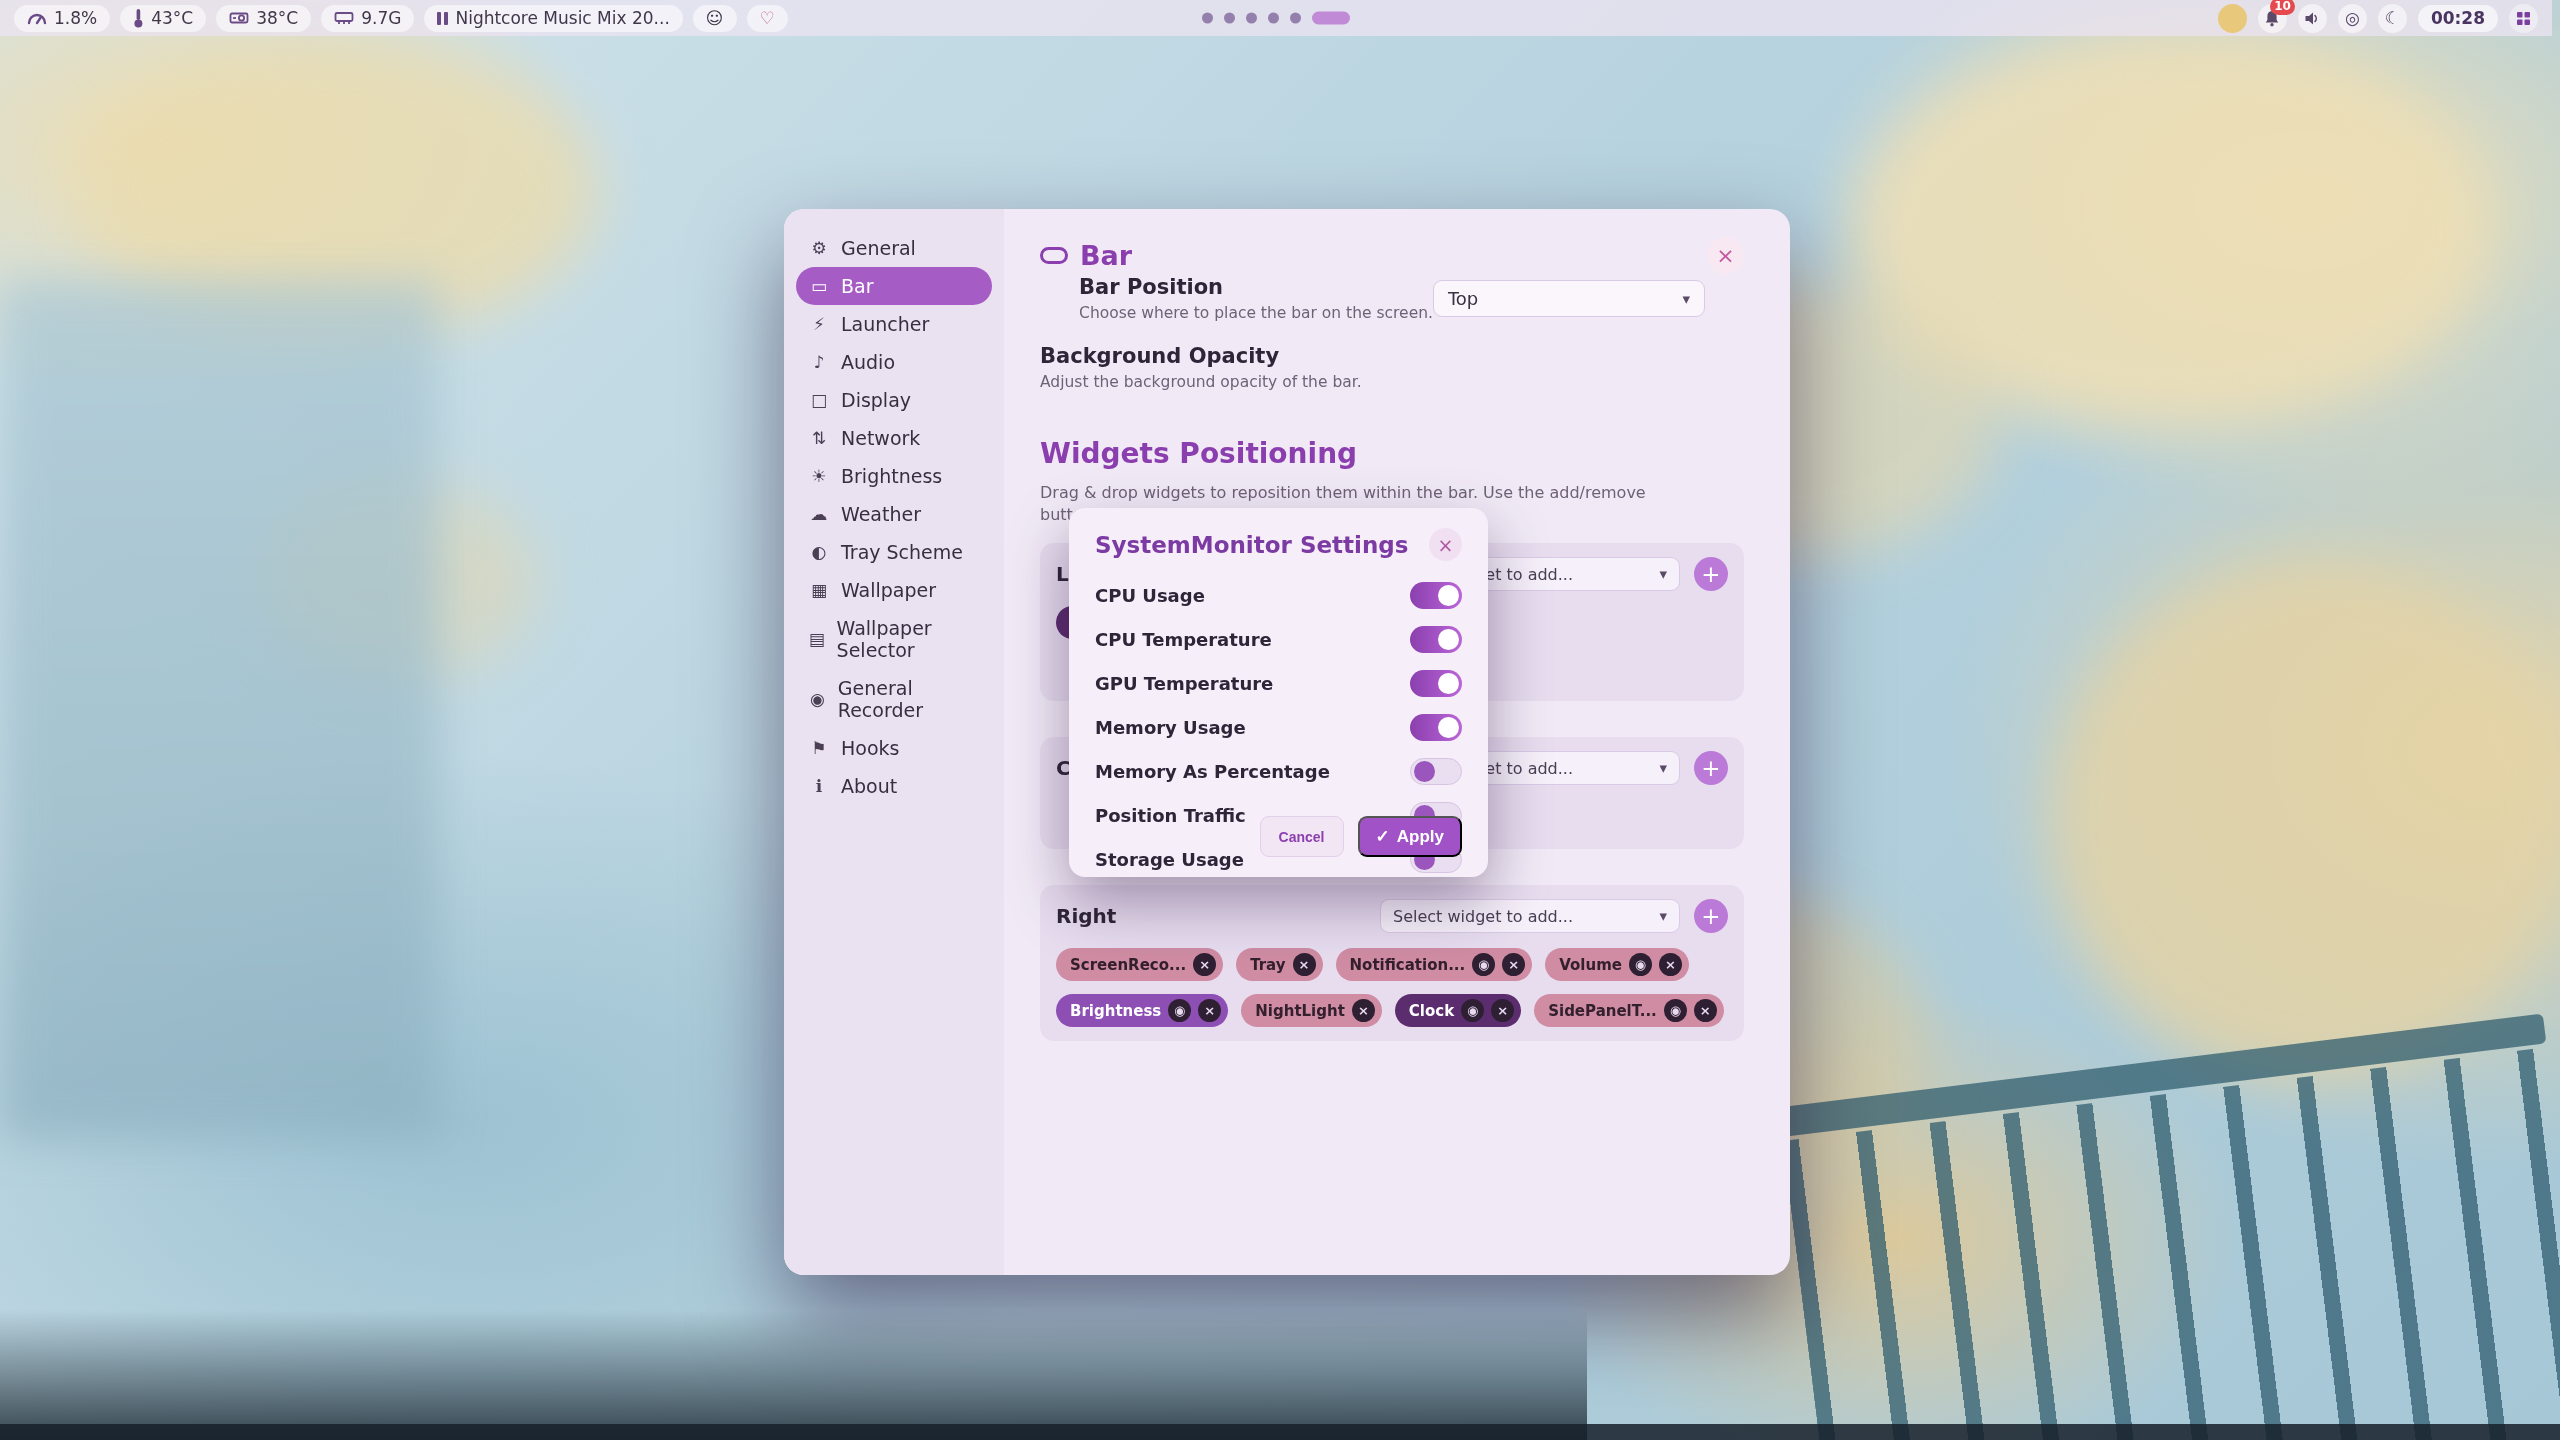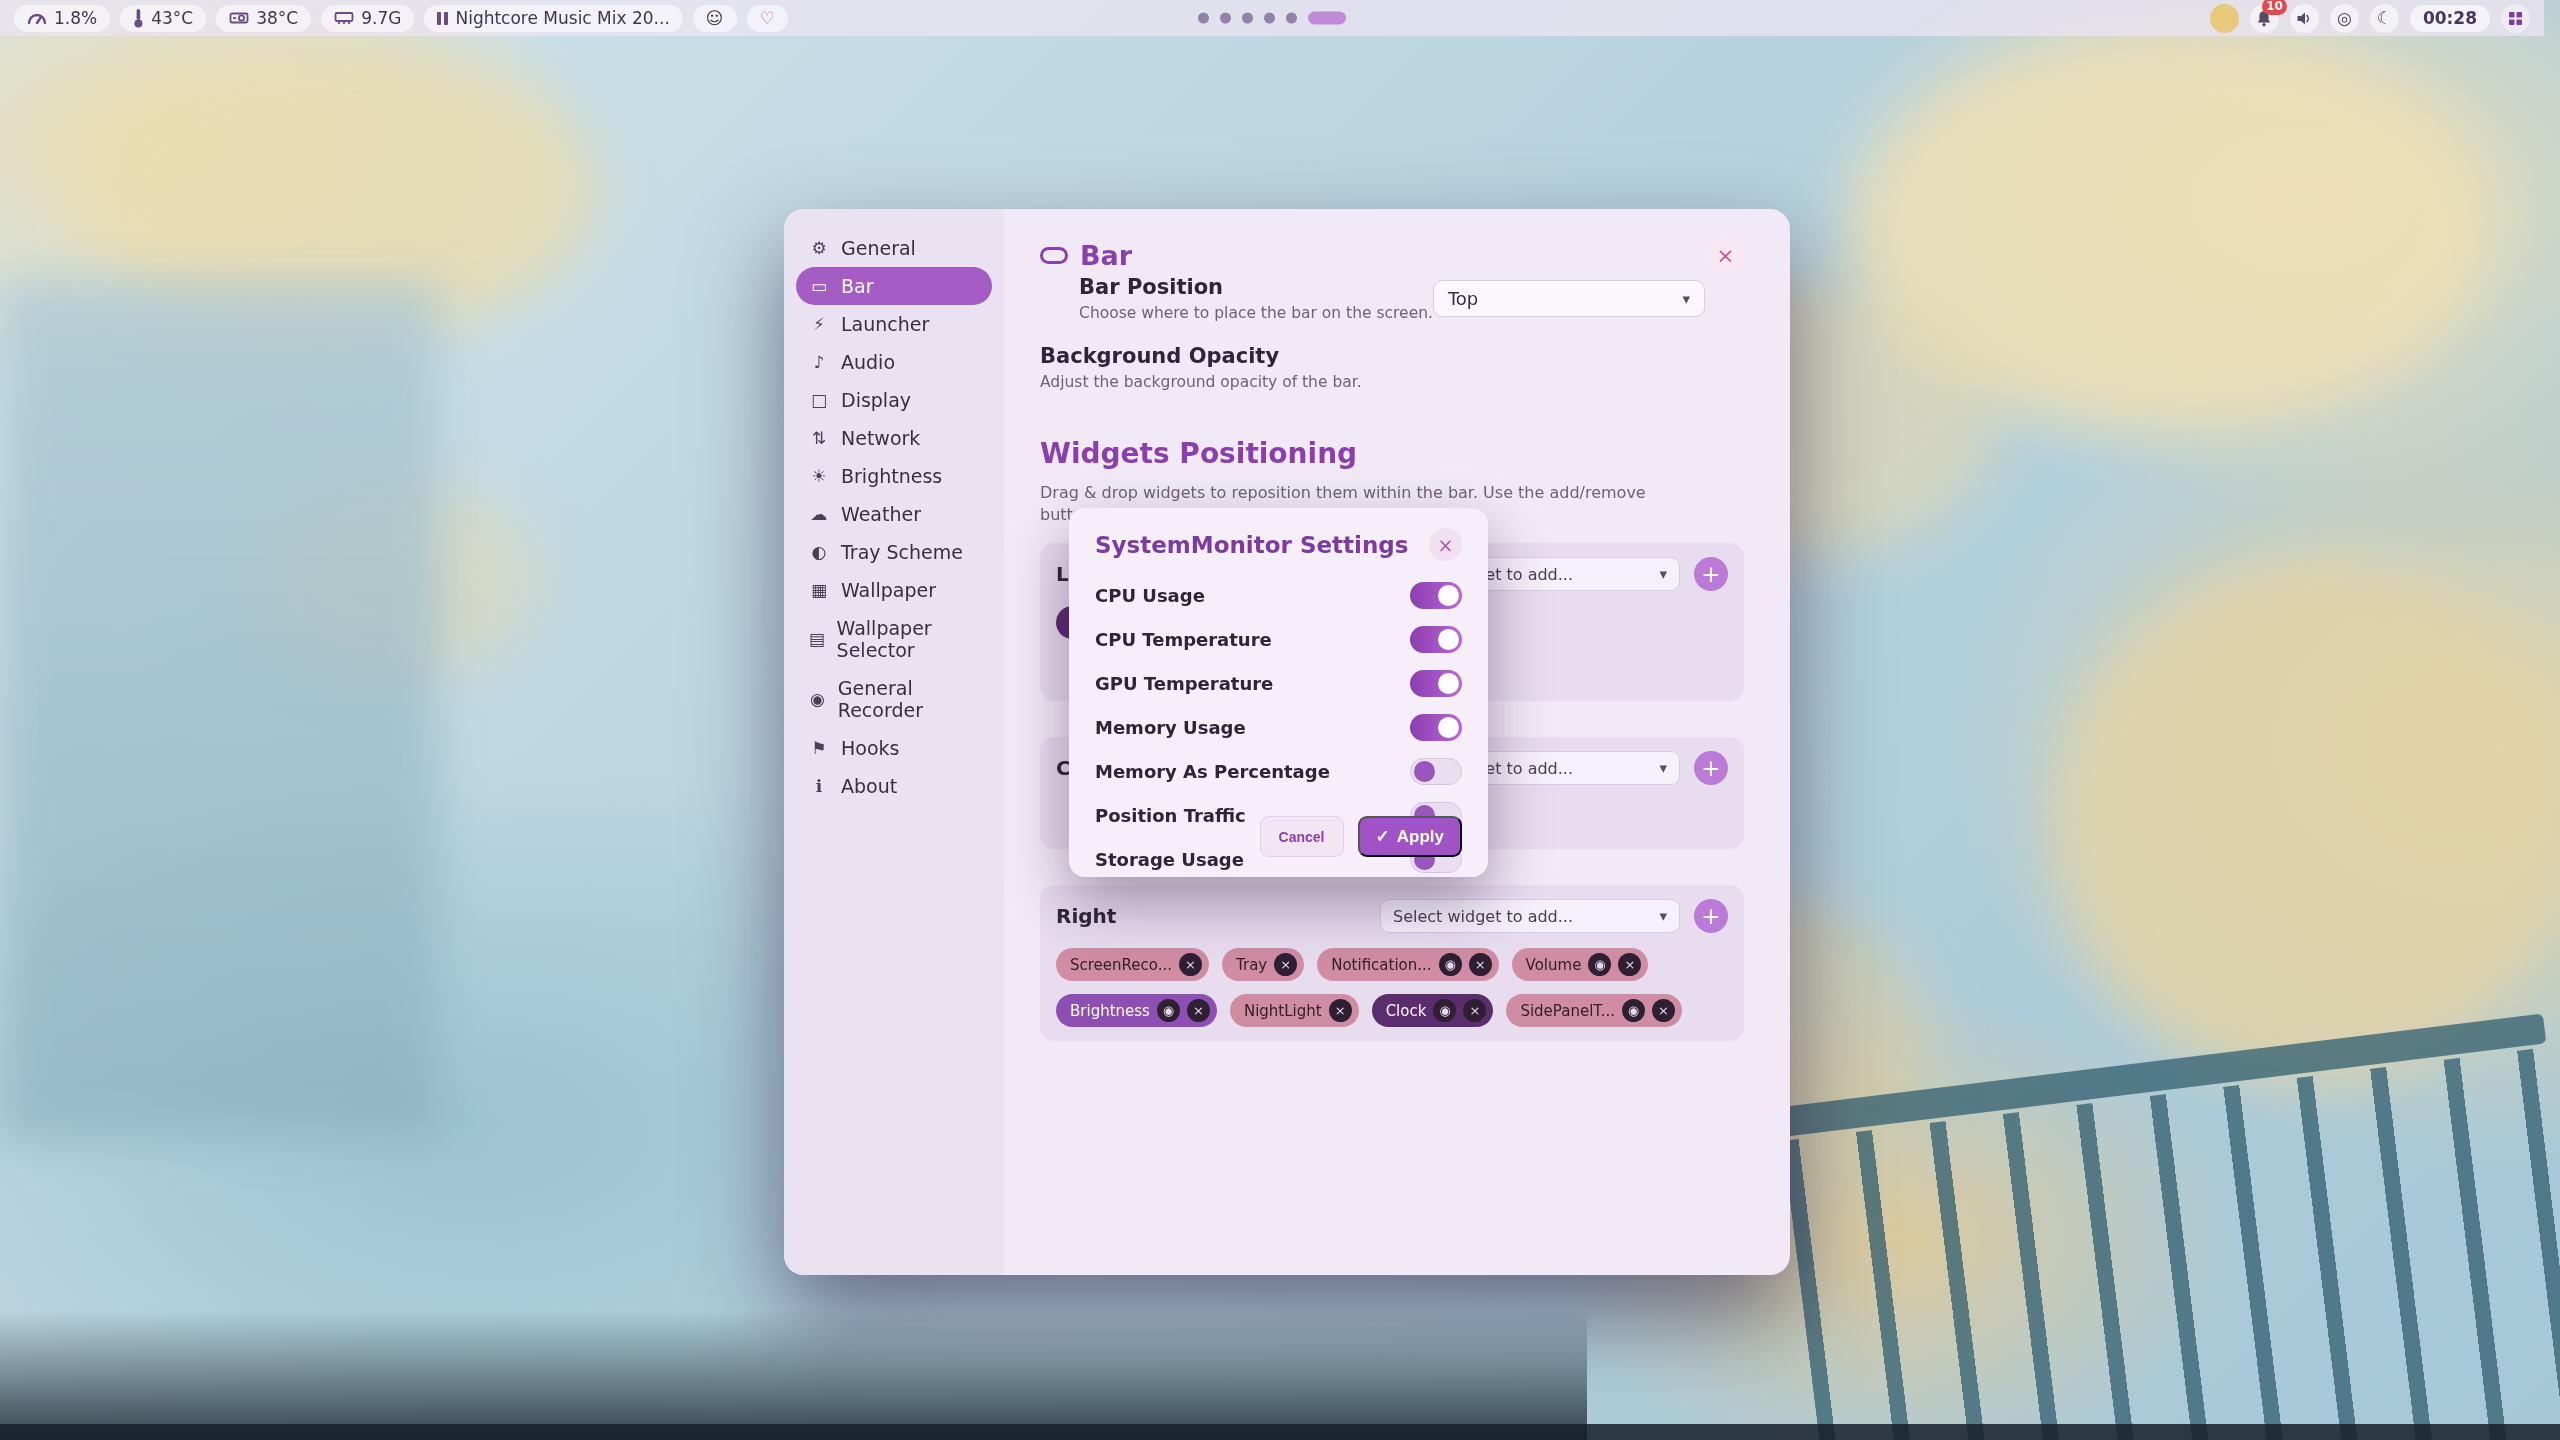--- a/index.html
+++ b/index.html
@@ -28,21 +28,21 @@
   .railing { position:absolute; right:-40px; top:1010px; width:780px; height:470px;
     transform:rotate(-7deg); transform-origin:bottom right; opacity:.72; }
   .rail-top { position:absolute; top:0; left:0; right:0; height:30px; background:#2d5b6d; border-radius:6px; }
   .slats { position:absolute; top:34px; left:10px; right:0; bottom:0;
     background:repeating-linear-gradient(90deg, #2d5b6d 0 16px, rgba(0,0,0,0) 16px 74px); }
   .stairs { position:absolute; left:0; bottom:0; width:62%; height:130px;
     background:linear-gradient(rgba(28,42,52,0), rgba(28,42,52,.85)); }
   .bottom-strip { position:absolute; left:0; bottom:0; width:100%; height:16px; background:rgba(22,32,42,.85); }
 
   
-  .topbar { position:absolute; left:0; top:0; right:16px; height:36px; z-index:50;
+  .topbar { position:absolute; left:0; top:0; right:8px; height:36px; z-index:50;
     display:flex; align-items:center; gap:10px; padding:0 14px;
     background:rgba(234,227,241,.78); }
   .tchip { display:inline-flex; align-items:center; gap:7px; height:27px;
     background:rgba(255,255,255,.55); border-radius:999px; padding:0 13px;
     font-size:17px; color:#41374b; white-space:nowrap; }
   .tchip svg { display:block; }
   .ws { position:absolute; left:50%; top:50%; transform:translate(-50%,-50%);
     display:flex; align-items:center; gap:11px; }
   .dot { width:11px; height:11px; border-radius:50%; background:rgba(122,95,150,.75); }
   .pill { width:38px; height:13px; border-radius:7px; background:#c08ad6; }
@@ -98,21 +98,21 @@
   .wsection.h-center { min-height:112px; }
   .sec-head { display:flex; align-items:center; gap:14px; }
   .sec-label { font-size:20px; font-weight:bold; color:#2e2638; flex:1; }
   .sec-select { width:300px; height:34px; background:#f6f0fa; border:1px solid #d9cae5;
     border-radius:9px; display:flex; align-items:center; justify-content:space-between;
     padding:0 12px; font-size:16px; color:#4a4054; }
   .add-btn { width:34px; height:34px; border-radius:50%; background:#bb79d8; color:#fff;
     font-size:23px; display:flex; align-items:center; justify-content:center; }
   .chips { display:flex; flex-wrap:wrap; gap:13px; margin-top:15px; }
   .chip { display:inline-flex; align-items:center; gap:7px; border-radius:999px;
-    padding:5px 7px 5px 14px; font-size:15px; font-weight:400; }
+    padding:5px 7px 5px 14px; font-size:15px; font-weight:700; }
   .chip.pink { background:#cf8ca3; color:#33202c; }
   .chip.purple { background:#8e4fb5; color:#fff; }
   .chip.dark { background:#5c2d6e; color:#fff; }
   .cicon { width:23px; height:23px; border-radius:50%; background:#2e1f33; color:#e8d9ef;
     display:flex; align-items:center; justify-content:center; font-size:13px; }
 
   
   .modal { position:absolute; left:1069px; top:508px; width:419px; height:369px; z-index:100;
     background:#f6eef9; border-radius:16px; box-shadow:0 24px 60px rgba(40,15,60,.4);
     padding:20px 26px; }

